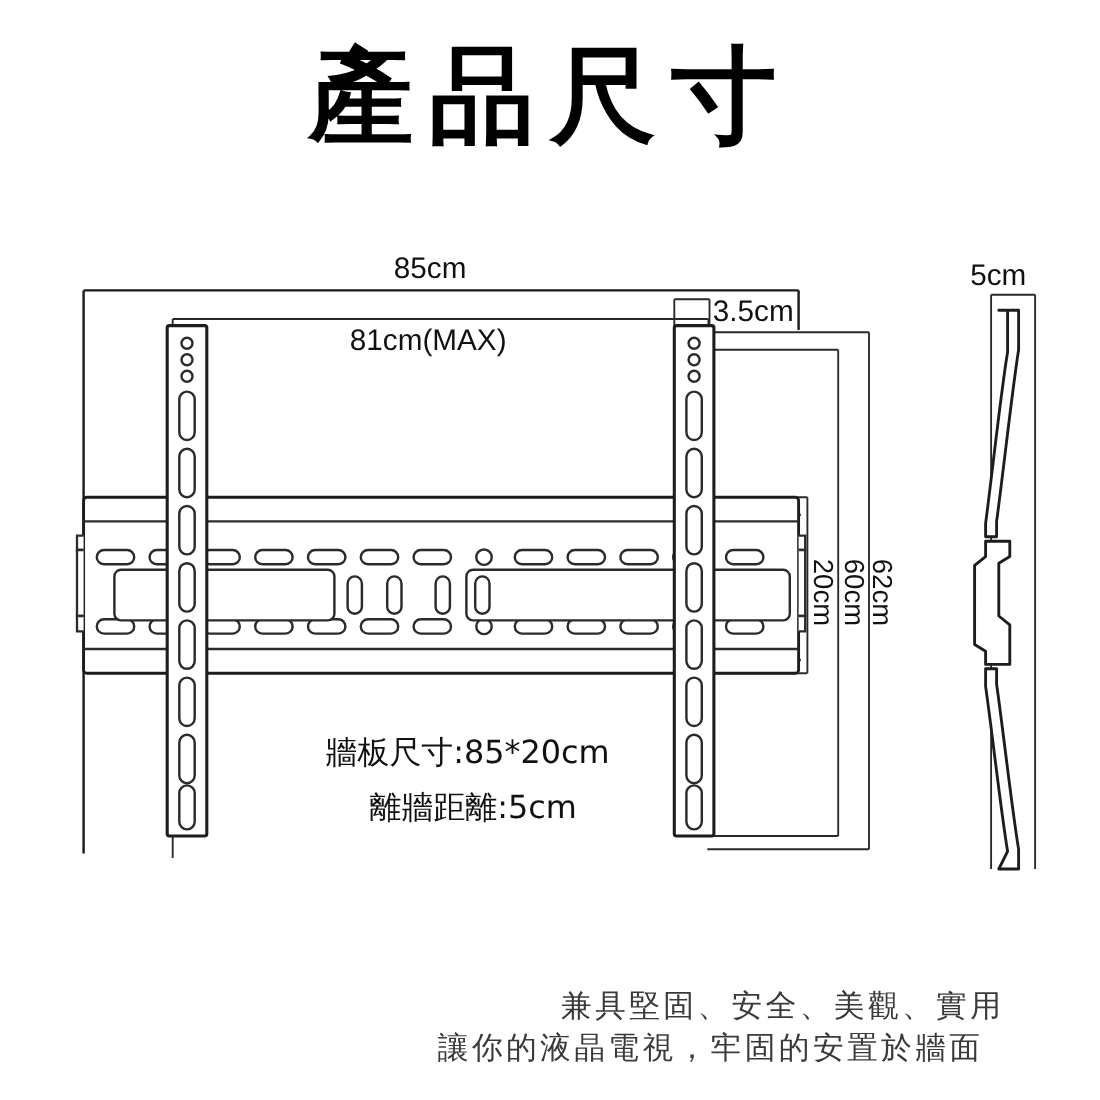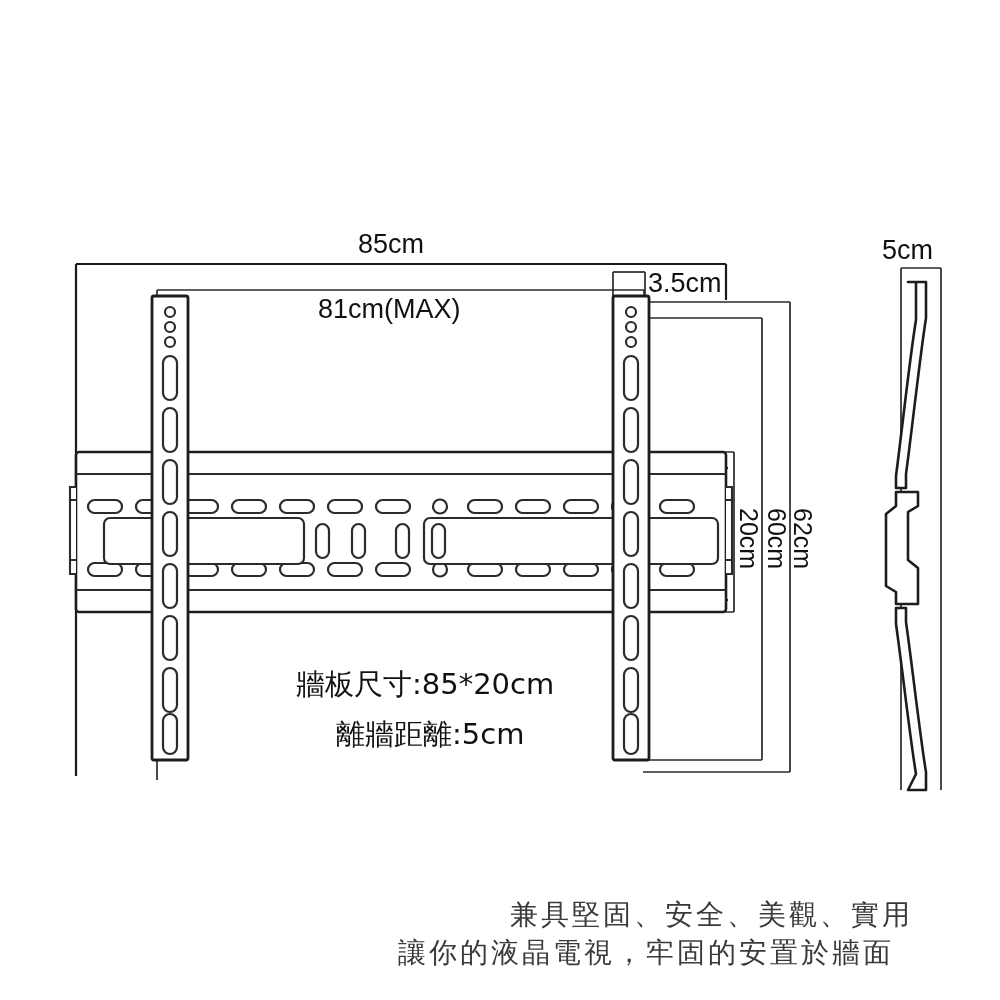--- a/index.html
+++ b/index.html
@@ -97,20 +97,21 @@
     stroke: #1d1d1d;
     stroke-width: 2.6;
     stroke-linejoin: round;
   }
 </style>
 </head>
 <body>
 
 <div id="page">
 
+  <div id="title">產品尺寸</div>
 
   <svg id="diagram" viewBox="0 0 1000 1000">
 
     <g>
       <path class="dimline" d="M 76,264 L 76,776"></path>
       <path class="dimline" d="M 76,264 L 726,264"></path>
       <path class="dimline" d="M 726,264 L 726,300"></path>
     </g>
 
     <g>

